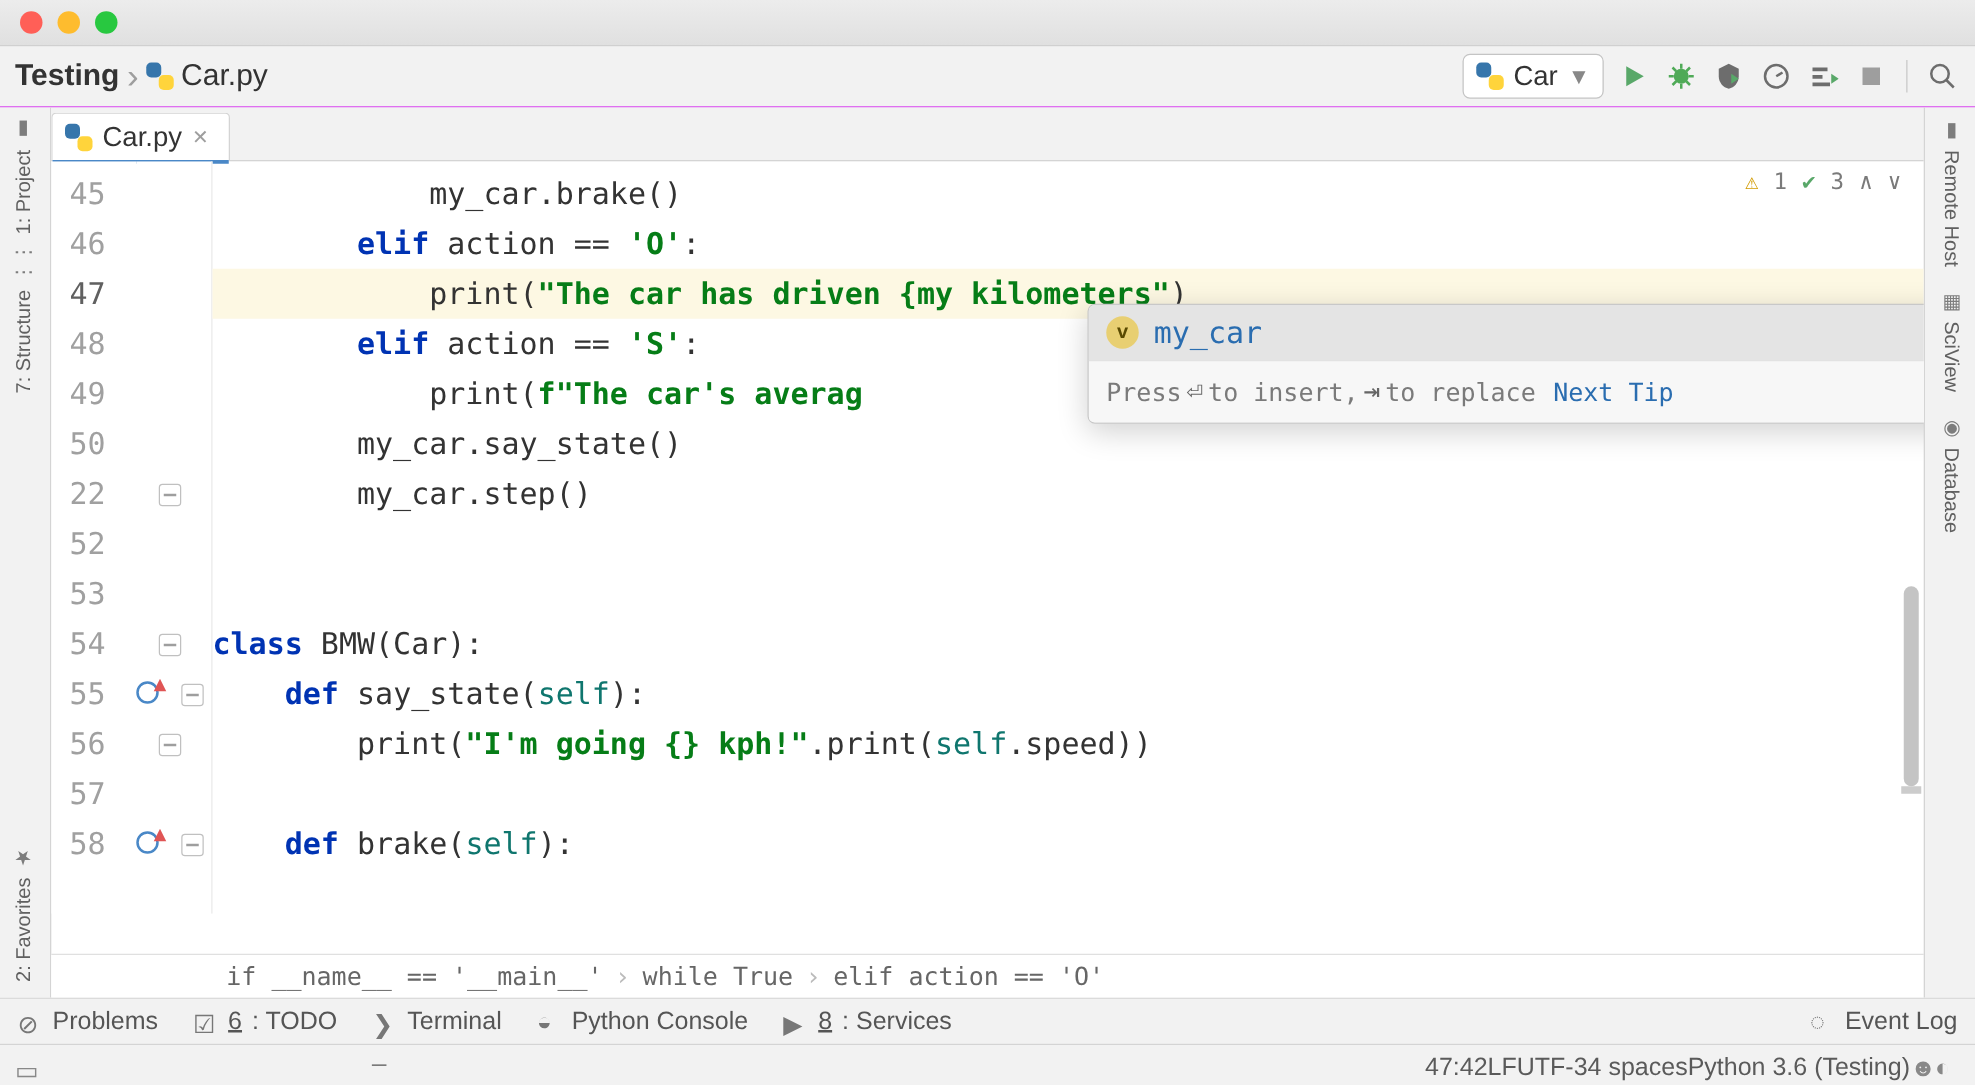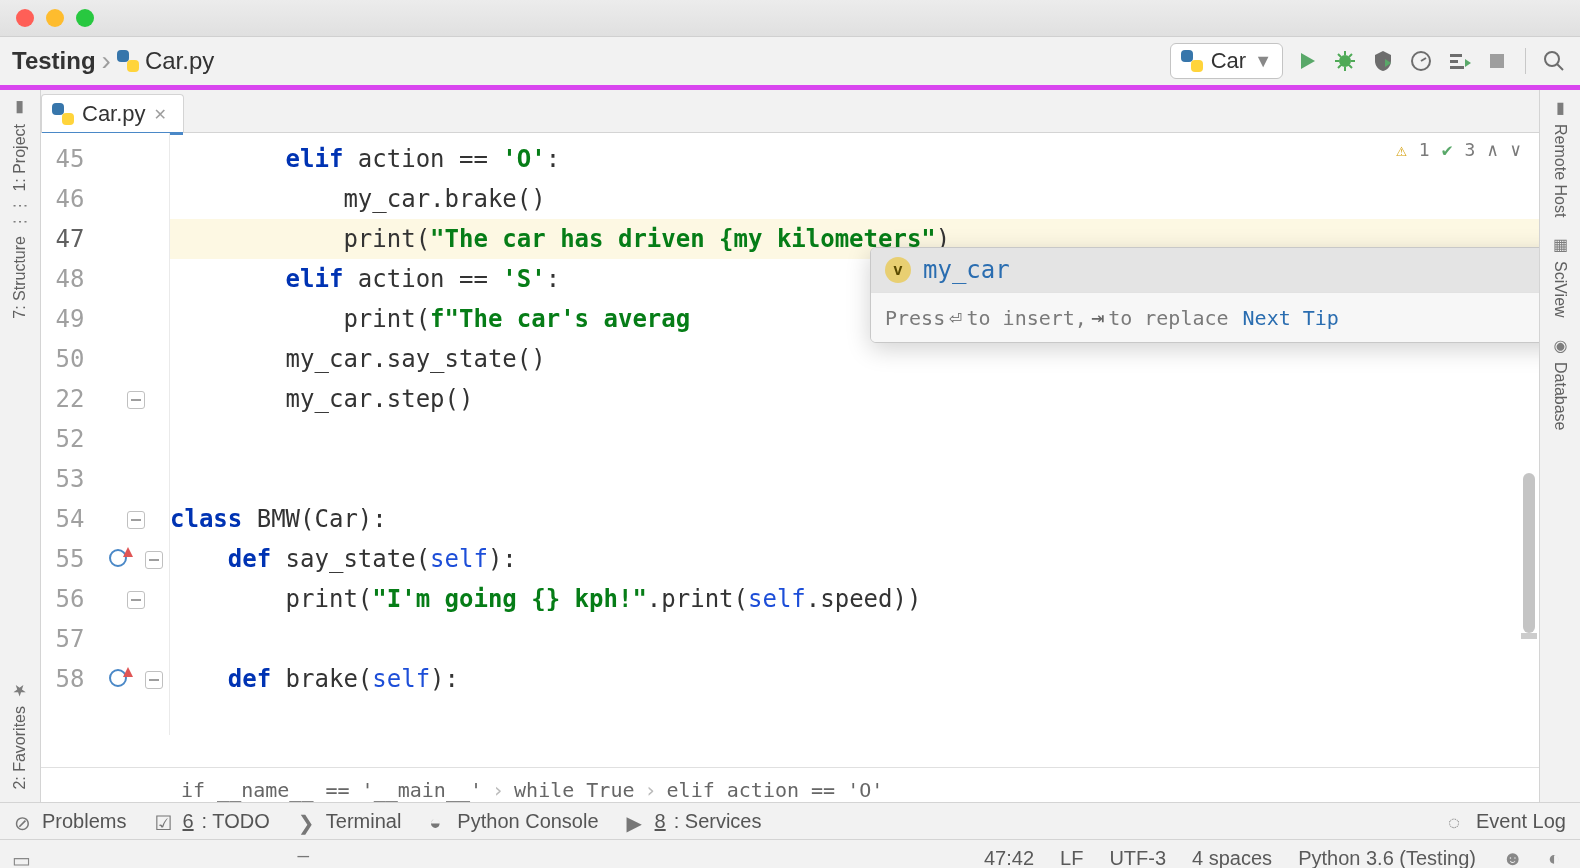--- a/index.html
+++ b/index.html
@@ -12,21 +12,21 @@
 .titlebar {
   height:36px; background:linear-gradient(#ececec,#e0e0e0);
   border-bottom:1px solid #d0d0d0; display:flex; align-items:center;
   position:relative;
 }
 .traffic { display:flex; gap:12px; margin-left:16px; }
 .tdot { width:18px; height:18px; border-radius:50%; }
 .tdot.red{background:#ff5f57;} .tdot.yellow{background:#febc2e;} .tdot.green{background:#28c840;}
 .titlebar-title { position:absolute; left:0; right:0; text-align:center; font-size:22px; color:#5a5a5a; font-weight:400; pointer-events:none;}
 .toolbar {
-  height:48px; background:#f2f2f2; border-bottom:5px solid #d946ef;
+  height:48px; background:#f2f2f2; border-bottom:1px solid #d946ef;
   display:flex; align-items:center; padding:0 12px; gap:10px;
 }
 .breadcrumbs { display:flex; align-items:center; gap:6px; font-size:24px; }
 .breadcrumbs b { font-weight:700; }
 .chev { color:#9e9e9e; font-size:28px; }
 .pyicon { display:inline-flex; width:22px; height:22px; vertical-align:middle; position:relative; }
 .pyicon::before, .pyicon::after{content:"";position:absolute;width:12px;height:12px;border-radius:4px;}
 .pyicon::before{background:#3776ab;left:0;top:0;}
 .pyicon::after{background:#ffd43b;right:0;bottom:0;}
 .spacer { flex:1; }
@@ -66,22 +66,22 @@
 .fold{position:absolute;left:18px;top:12px;width:16px;height:16px;border:1px solid #c0c0c0;border-radius:3px;background:#fff;}
 .fold::before{content:"";position:absolute;left:3px;right:3px;top:7px;height:2px;background:#9e9e9e;}
 .override-mark{position:absolute;left:0;top:10px;width:18px;height:18px;}
 .override-mark::before{content:"";position:absolute;width:14px;height:14px;border-radius:50%;border:2px solid #4a88c7;left:0;top:0;}
 .override-mark::after{content:"";position:absolute;width:0;height:0;border-left:5px solid transparent;border-right:5px solid transparent;border-bottom:10px solid #e05555;left:14px;top:-2px;transform:rotate(0deg);}
 .code{flex:1;font-family:ui-monospace,Menlo,monospace;font-size:24px;padding-top:6px;position:relative;}
 .code .line{height:40px;line-height:40px;white-space:pre;}
 .code .line.hl{background:#fdf8e3;}
 .kw{color:#0033b3;font-weight:600;}
 .str{color:#067d17;font-weight:600;}
-.self{color:#1d4ed8;}
-.crumbbar{height:34px;background:#fff;border-top:1px solid #e0e0e0;display:flex;align-items:flex-end;padding-left:140px;font-family:ui-monospace,Menlo,monospace;font-size:20px;color:#888;gap:10px;margin-top:32px;}
+.self{color:#0f766e;}
+.crumbbar{height:34px;background:#fff;border-top:1px solid #e0e0e0;display:flex;align-items:center;padding-left:140px;font-family:ui-monospace,Menlo,monospace;font-size:20px;color:#888;gap:10px;margin-top:32px;}
 .crumbbar .csegment{color:#666;}
 .inspection-widget{position:absolute;right:18px;top:6px;display:flex;align-items:center;gap:12px;font-size:18px;color:#7a7a7a;}
 .iw-warn{color:#d29b00;}
 .iw-ok{color:#59a869;font-weight:700;}
 .scroll-thumb{position:absolute;right:4px;top:340px;width:12px;height:160px;background:#c4c4c4;border-radius:6px;}
 .scroll-mark{position:absolute;right:2px;width:16px;height:6px;background:#ccc;}
 .completion-popup{
   position:absolute; left:700px; top:114px; width:720px;
   background:#f7f7f7; border:1px solid #c8c8c8; border-radius:6px;
   box-shadow:0 6px 24px rgba(0,0,0,.18); overflow:hidden;
@@ -90,21 +90,21 @@
 .ci-badge{width:26px;height:26px;border-radius:50%;background:#e8cf72;color:#5a4a00;display:flex;align-items:center;justify-content:center;font-size:16px;font-weight:700;font-family:sans-serif;}
 .ci-text{color:#2a6db0;}
 .completion-footer{display:flex;align-items:center;padding:12px 14px;font-size:20px;color:#7a7a7a;background:#f7f7f7;border-top:1px solid #e2e2e2;position:relative;}
 .completion-footer .key{font-size:22px;margin:0 4px;color:#666;}
 .completion-footer a{color:#2a6db0;text-decoration:none;margin-left:14px;}
 .bottom-tools{height:36px;background:#f2f2f2;border-top:1px solid #d4d4d4;display:flex;align-items:center;padding:0 14px;gap:28px;font-size:20px;color:#555;}
 .bt-right{margin-left:auto;display:flex;align-items:center;gap:8px;}
 .bt-item{display:flex;align-items:center;gap:8px;}
 .bt-icon{width:20px;height:20px;display:inline-flex;color:#777;}
 .statusbar{height:36px;background:#f2f2f2;border-top:1px solid #d4d4d4;display:flex;align-items:center;padding:0 12px;gap:26px;font-size:20px;color:#5a5a5a;}
-.statusbar .sb-right{margin-left:auto;display:flex;gap:26px;}
+.statusbar .sb-right{margin-left:auto;display:flex;align-items:center;}
 .sb-icon{width:20px;height:20px;color:#888;}
 u.underline-hotkey{text-decoration:underline;}
 </style>
 </head>
 <body>
 
 <div class="titlebar">
   <div class="traffic">
     <div class="tdot red"></div>
     <div class="tdot yellow"></div>
@@ -247,22 +247,22 @@
       <div class="code">
         <div class="inspection-widget">
           <span class="iw-warn">⚠</span>
             <span>1</span>
           <span class="iw-ok">✔</span>
             <span>3</span>
           <span>∧</span>
           <span>∨</span>
         </div>
 
+        <div class="line"><span>            my_car.brake()</span></div>
         <div class="line"><span>        </span><span class="kw">elif</span><span> action == </span><span class="str">'O'</span><span>:</span></div>
-        <div class="line"><span>            my_car.brake()</span></div>
         <div class="line hl"><span>            print(</span><span class="str">"The car has driven {my kilometers"</span><span>)</span></div>
         <div class="line"><span>        </span><span class="kw">elif</span><span> action == </span><span class="str">'S'</span><span>:</span></div>
         <div class="line"><span>            print(</span><span class="str">f"The car's averag</span></div>
         <div class="line"><span>        my_car.say_state()</span></div>
         <div class="line"><span>        my_car.step()</span></div>
         <div class="line"><span></span></div>
         <div class="line"><span></span></div>
         <div class="line"><span class="kw">class</span><span> BMW(Car):</span></div>
         <div class="line"><span>    </span><span class="kw">def</span><span> say_state(</span><span class="self">self</span><span>):</span></div>
         <div class="line"><span>        print(</span><span class="str">"I'm going {} kph!"</span><span>.print(</span><span class="self">self</span><span>.speed))</span></div>

